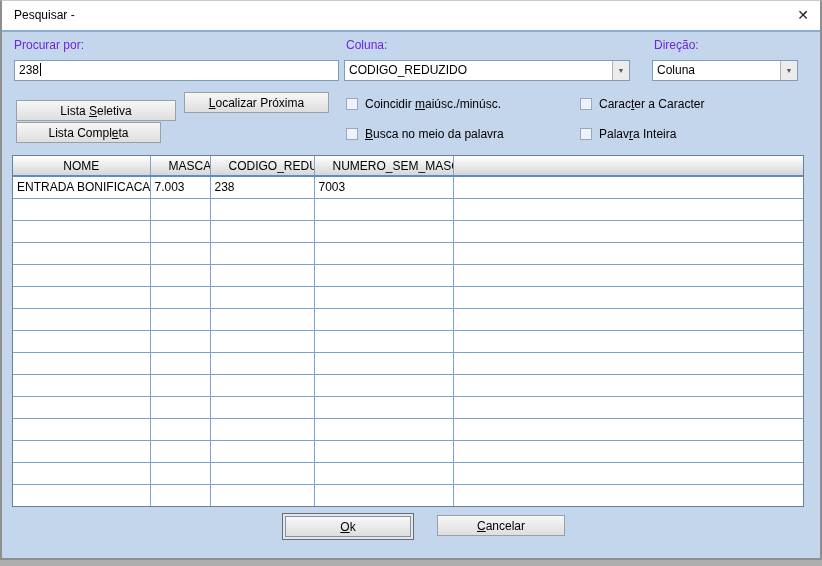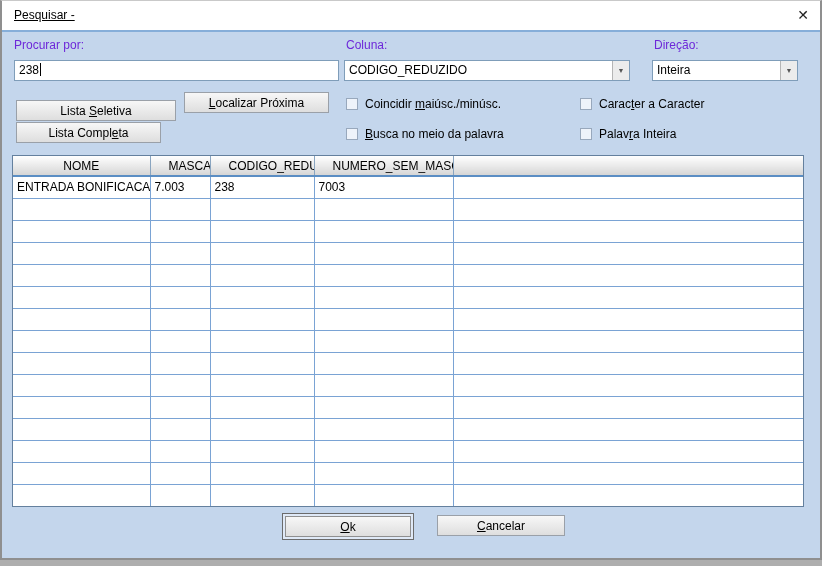--- a/index.html
+++ b/index.html
@@ -1,21 +1,21 @@
 <!DOCTYPE html>
 <html><head>
 <meta charset="utf-8">
 <style>
   html,body{margin:0;padding:0;background:#aeaeae;}
   *{box-sizing:border-box;font-family:"Liberation Sans","DejaVu Sans",sans-serif;}
   .window{position:relative;width:822px;height:566px;background:#aeaeae;overflow:hidden;}
   .dialog{position:absolute;left:0;top:0;width:822px;height:560px;
           border:2px solid #8f8f8f;border-top:1px solid #c9c9c9;background:#c4d6ec;}
   .titlebar{position:relative;height:29px;background:#ffffff;}
-  .title{position:absolute;left:12px;top:0;line-height:29px;font-size:12px;color:#000;text-decoration:underline;}
+  .title{position:absolute;left:12px;top:0;line-height:29px;font-size:12px;color:#000;}
   .close{position:absolute;right:11px;top:6px;font-size:14px;color:#222;cursor:pointer;line-height:16px;}
   .content{position:relative;height:526px;background:#c4d6ec;border-top:2px solid #86aed9;}
   .lbl{position:absolute;font-size:12px;color:#6d28d9;white-space:nowrap;}
   .input{position:absolute;background:#fff;border:1px solid #7f9db9;height:21px;
          font-size:12px;line-height:19px;padding:0 4px;white-space:nowrap;}
   .caret{display:inline-block;width:1px;height:13px;background:#000;vertical-align:-2px;margin-left:1px;}
   .combo{position:absolute;background:#fff;border:1px solid #7f9db9;height:21px;font-size:12px;}
   .combo-text{position:absolute;left:4px;top:0;line-height:19px;white-space:nowrap;}
   .combo-btn{position:absolute;right:0;top:0;bottom:0;width:17px;background:#ececec;
              border-left:1px solid #b5b5b5;text-align:center;cursor:pointer;}
@@ -61,21 +61,21 @@
       <span class="lbl" style="left:344px;top:6px">Coluna:</span>
       <div class="combo" style="left:342px;top:28px;width:286px">
         <span class="combo-text">CODIGO_REDUZIDO</span>
         <span class="combo-btn">
           <span class="arrow">▼</span>
         </span>
       </div>
 
       <span class="lbl" style="left:652px;top:6px">Direção:</span>
       <div class="combo" style="left:650px;top:28px;width:146px">
-        <span class="combo-text">Inteira</span>
+        <span class="combo-text">Coluna</span>
         <span class="combo-btn">
           <span class="arrow">▼</span>
         </span>
       </div>
 
       <button class="btn" style="left:14px;top:68px;width:160px">Lista <u>S</u>eletiva</button>
       <button class="btn" style="left:182px;top:60px;width:145px"><u>L</u>ocalizar Próxima</button>
       <button class="btn" style="left:14px;top:90px;width:145px">Lista Compl<u>e</u>ta</button>
 
       <div class="check" style="left:344px;top:65px">

